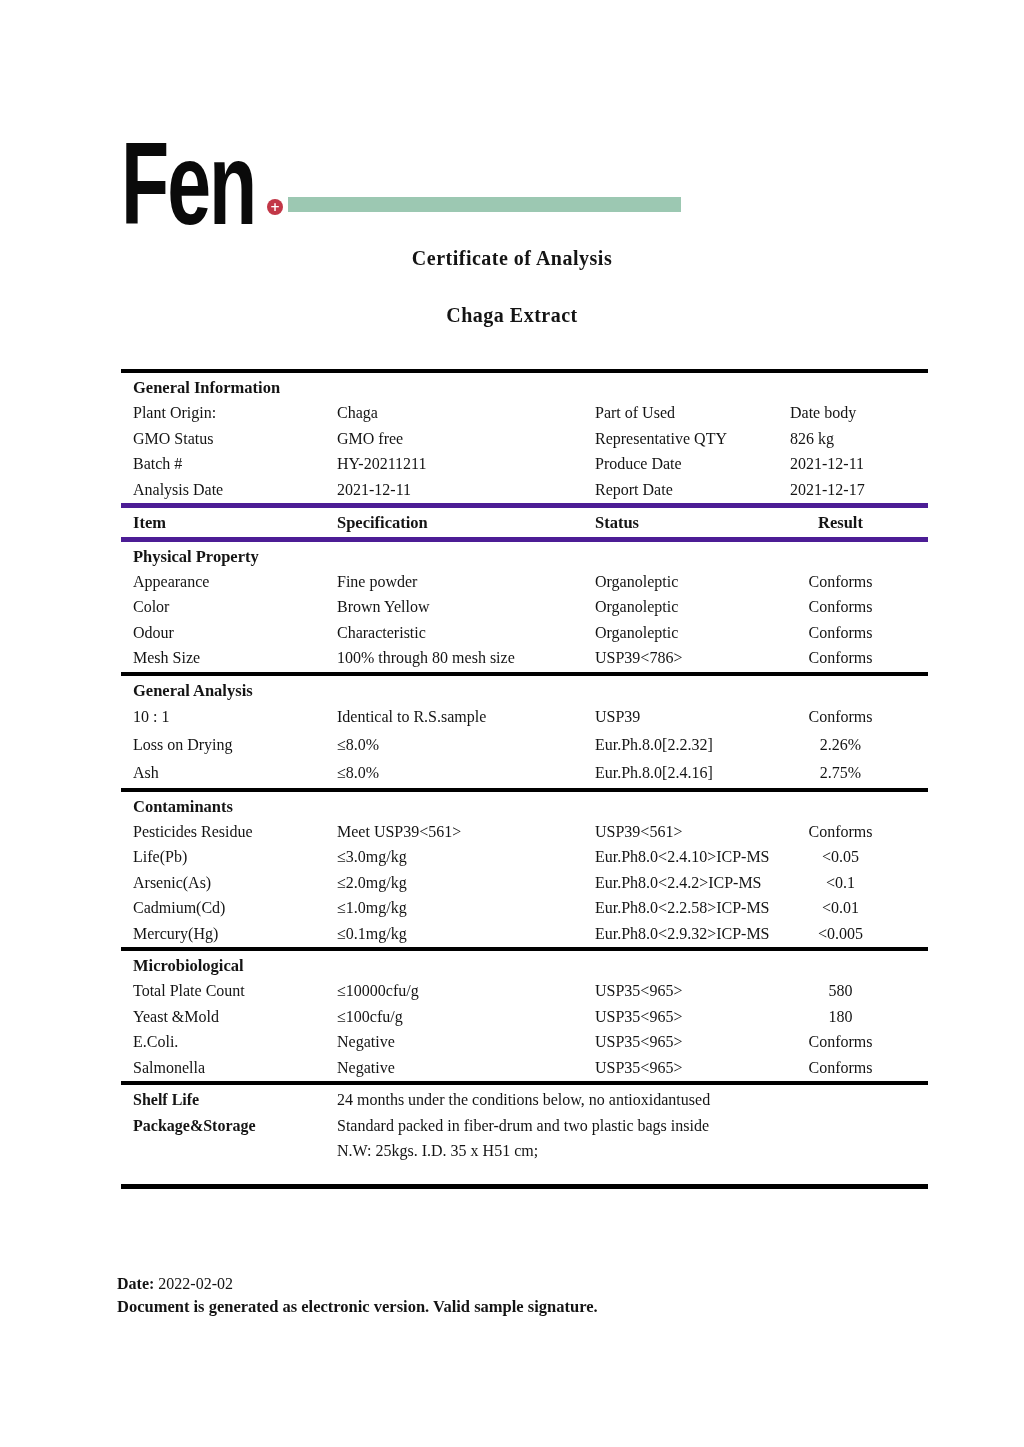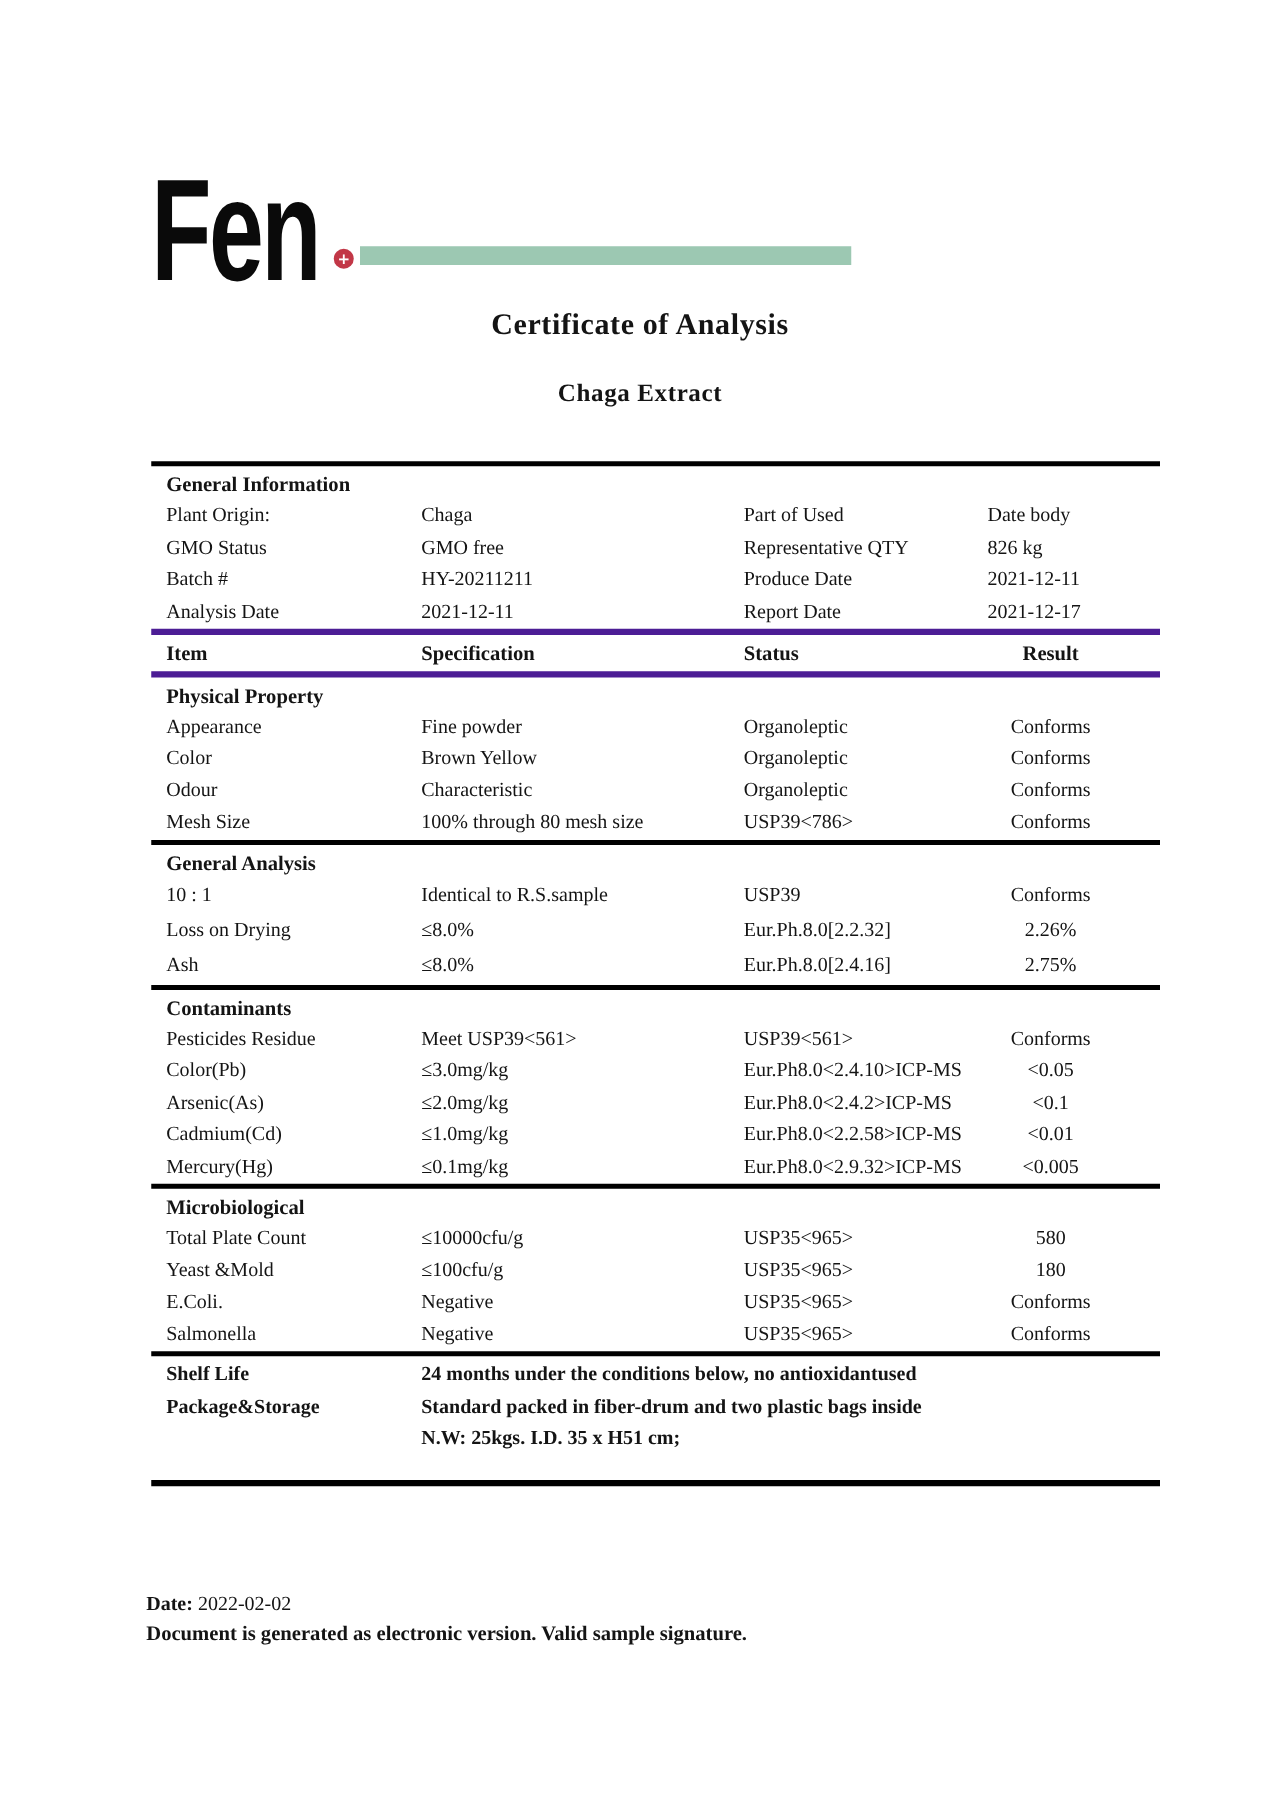--- a/index.html
+++ b/index.html
@@ -22,42 +22,42 @@
     display:flex; align-items:center; justify-content:center;
     font-family:"DejaVu Sans", sans-serif; font-size:12px; font-weight:bold; line-height:1;
   }
   .logo-bar {
     position:absolute; left:167px; top:71px; width:393px; height:15px;
     background:#9cc8b2;
   }
   
   .title {
     position:absolute; top:247px; left:0; width:1024px; text-align:center;
-    font-size:24px; font-weight:bold; letter-spacing:.5px;
+    font-size:20px; font-weight:bold; letter-spacing:.5px;
   }
   .subtitle {
     position:absolute; top:304px; left:0; width:1024px; text-align:center;
     font-size:20px; font-weight:bold; letter-spacing:.5px;
   }
   
   .coa { position:absolute; left:121px; top:369px; width:807px; font-size:16px; }
   .sec { border-top:4px solid #000; padding:2px 0 1px 12px; }
   .sec.thick { border-top:5px solid #4c1d95; }
   .sec.last { border-bottom:5px solid #000; padding-bottom:20px; }
   .heading { font-weight:bold; font-size:16.5px; line-height:25px; }
   .r { display:flex; line-height:25.5px; }
   .r.tall { line-height:28px; }
   .c1 { width:204px; flex:none; }
   .c2 { width:258px; flex:none; }
   .c3 { width:158px; flex:none; white-space:nowrap; }
   .c4 { width:175px; flex:none; text-align:center; }
   .gi .c3 { width:195px; }
   .gi .c4 { width:auto; text-align:left; }
   .hdr span { font-weight:bold; font-size:16.5px; }
-  .rest { flex:1;font-weight:bold; }
+  .rest { flex:1; }
   .bold { font-weight:bold; }
   
   .footer { position:absolute; left:117px; top:1228px; width:820px; font-size:16px; }
   .date-line { line-height:23px;margin-top:44px; }
   .disclaimer { line-height:23px; font-weight:bold; font-size:16.5px; }
 </style>
 </head>
 <body>
 
 <div class="logo">
@@ -160,21 +160,21 @@
 
   <div class="sec">
     <div class="heading">Contaminants</div>
     <div class="r">
       <span class="c1">Pesticides Residue</span>
       <span class="c2">Meet USP39&lt;561&gt;</span>
       <span class="c3">USP39&lt;561&gt;</span>
       <span class="c4">Conforms</span>
     </div>
     <div class="r">
-      <span class="c1">Color(Pb)</span>
+      <span class="c1">Life(Pb)</span>
       <span class="c2">≤3.0mg/kg</span>
       <span class="c3">Eur.Ph8.0&lt;2.4.10&gt;ICP-MS</span>
       <span class="c4">&lt;0.05</span>
     </div>
     <div class="r">
       <span class="c1">Arsenic(As)</span>
       <span class="c2">≤2.0mg/kg</span>
       <span class="c3">Eur.Ph8.0&lt;2.4.2&gt;ICP-MS</span>
       <span class="c4">&lt;0.1</span>
     </div>

